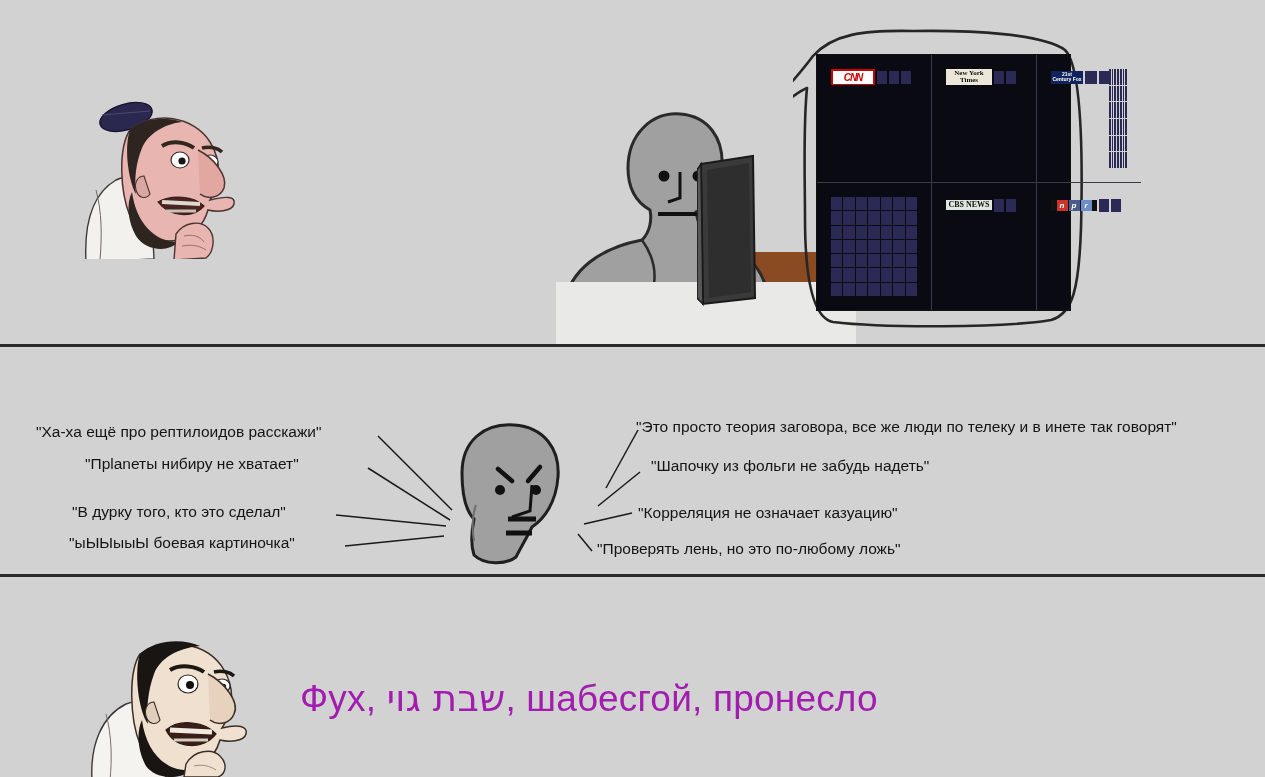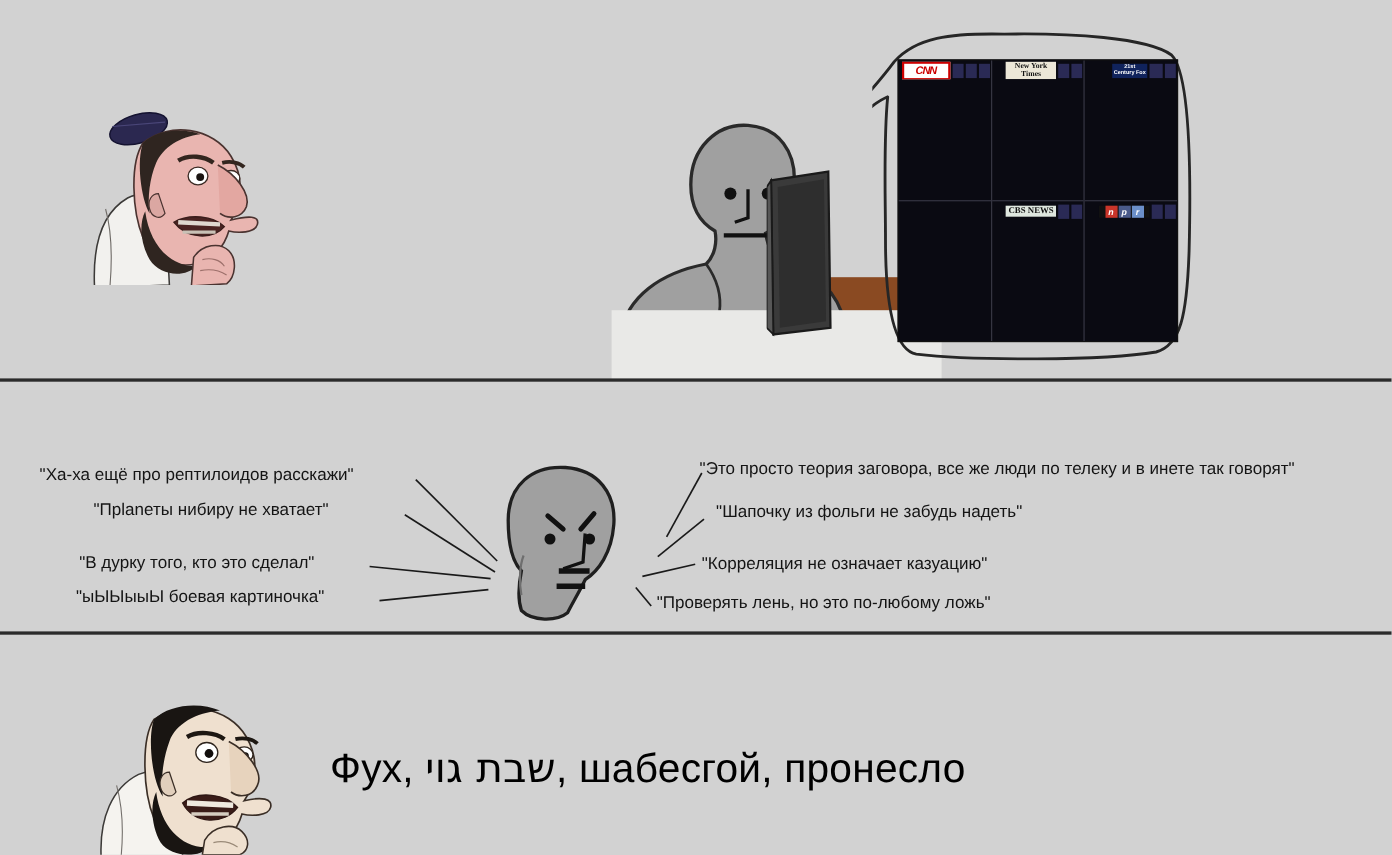--- a/index.html
+++ b/index.html
@@ -30,21 +30,21 @@
   #desk{position:absolute;left:697px;top:252px;width:120px;height:42px;background:#8a4a22;}
   #desk-front{position:absolute;left:556px;top:282px;width:300px;height:70px;background:#e9e9e7;}
 
   
   #poster-wrap{position:absolute;left:793px;top:28px;width:295px;height:300px;}
   #speech-bubble{position:absolute;left:0;top:0;width:295px;height:300px;}
   #poster{position:absolute;left:23px;top:26px;width:253px;height:255px;
      background:#0a0a12;border:1px solid #111;display:flex;}
   .pcol{flex:1;display:flex;flex-direction:column;border-right:1px solid #3a3a48;}
   .pcol:last-child{border-right:none;}
-  .psec{flex:1;display:flex;flex-direction:column;border-bottom:1px solid #3a3a48;padding:1px;align-items:flex-end;}
+  .psec{flex:1;display:flex;flex-direction:row;border-bottom:1px solid #3a3a48;padding:14px;}
   .psec:last-child{border-bottom:none;}
   .plogo{height:16px;display:flex;align-items:center;justify-content:center;
       font-size:9px;font-weight:700;overflow:hidden;}
   .logo-cnn{background:#fff;color:#cc0000;font-style:italic;letter-spacing:-1px;width:40px;
       border:2px solid #cc0000;height:13px;line-height:13px;text-align:center;font-size:10px;}
   .logo-nyt{background:#ece7d8;color:#111;font-family:"Liberation Serif",serif;
       font-size:7px;line-height:7px;text-align:center;width:46px;padding:1px 0;}
   .logo-fox{background:#10235c;color:#fff;font-size:5px;line-height:5.5px;width:30px;
       text-align:center;padding:1px;}
   .logo-cbs{background:#dfe7df;color:#111;font-family:"Liberation Serif",serif;
@@ -59,21 +59,21 @@
   .redtxt{height:10px;background:repeating-linear-gradient(180deg,#b03030 0 1px,#0a0a12 1px 2px);}
 
   
   #npc-angry{position:absolute;left:440px;top:415px;width:160px;height:160px;}
   .label{position:absolute;font-size:15.5px;color:#141414;white-space:nowrap;
      font-family:"Liberation Sans","DejaVu Sans",sans-serif;}
   .label-l{text-align:right;}
   #lines-mid{position:absolute;left:0;top:348px;width:1265px;height:227px;pointer-events:none;}
 
   
-  #bottom-text{position:absolute;left:300px;top:677px;font-size:37px;color:#000000;
+  #bottom-text{position:absolute;left:300px;top:677px;font-size:37px;color:#a21caf;
      white-space:nowrap;letter-spacing:.2px;}
 </style>
 </head>
 <body>
 
 <div class="panel" id="panel-top">
 
   <div class="caric" id="caric-top" style="left:58px;top:84px;width:190px;height:175px;">
     <svg width="190" height="175" viewBox="0 0 190 175">
 

